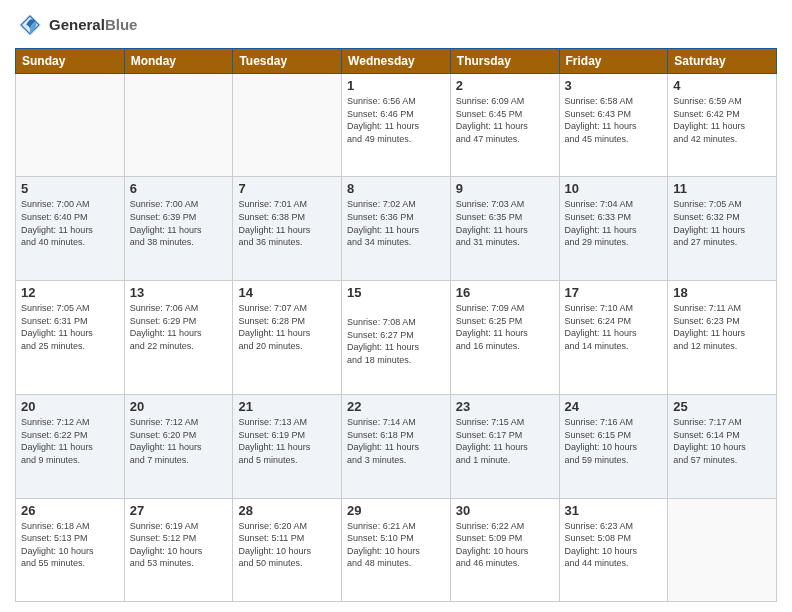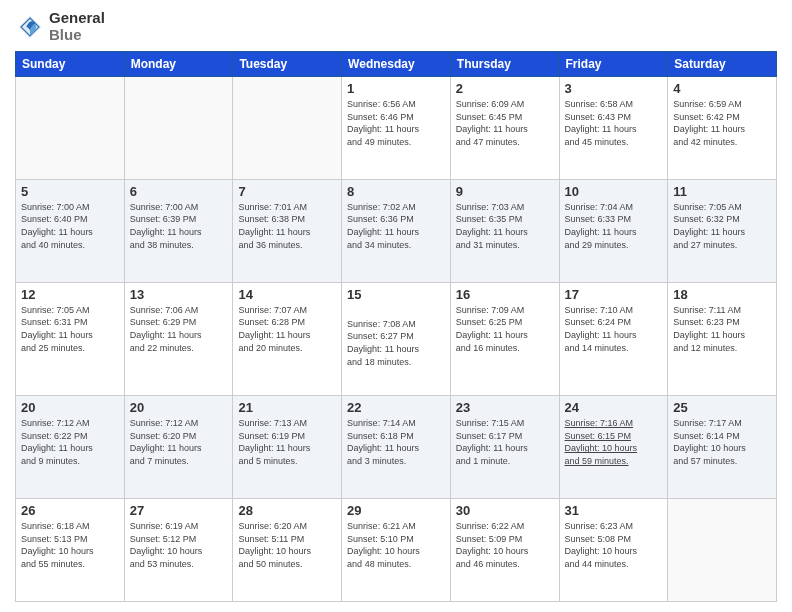--- a/index.html
+++ b/index.html
@@ -23,21 +23,21 @@
       align-items: flex-start;
       margin-bottom: 8px;
     }
     .logo {
       display: flex;
       align-items: center;
       gap: 4px;
     }
     .logo-text {
       display: flex;
-      flex-direction: column;
+      flex-direction: row;
       line-height: 1.1;
     }
     .logo-general {
       font-size: 15px;
       font-weight: bold;
       color: #333;
     }
     .logo-blue {
       font-size: 15px;
       font-weight: bold;
@@ -62,21 +62,21 @@
       margin-top: 2px;
     }
     .calendar {
       flex: 1;
       border: 1px solid #ccc;
       border-collapse: collapse;
       width: 100%;
       table-layout: fixed;
     }
     .calendar th {
-      background-color: #1d4ed8;
+      background-color: #a16207;
       color: white;
       text-align: left;
       padding: 5px 6px;
       font-size: 12px;
       font-weight: bold;
       border: 1px solid #1a5a9a;
     }
     .calendar td {
       vertical-align: top;
       padding: 4px 5px;
@@ -301,21 +301,21 @@
           </td>
           <td>
             <div class="day-number">23</div>
             <div class="day-info" style="white-space: pre-line;">Sunrise: 7:15 AM
 Sunset: 6:17 PM
 Daylight: 11 hours
 and 1 minute.</div>
           </td>
           <td>
             <div class="day-number">24</div>
-            <div class="day-info" style="white-space: pre-line; text-decoration: underline;">Sunrise: 7:16 AM
+            <div class="day-info" style="white-space: pre-line;">Sunrise: 7:16 AM
 Sunset: 6:15 PM
 Daylight: 10 hours
 and 59 minutes.</div>
           </td>
           <td>
             <div class="day-number">25</div>
             <div class="day-info" style="white-space: pre-line;">Sunrise: 7:17 AM
 Sunset: 6:14 PM
 Daylight: 10 hours
 and 57 minutes.</div>

